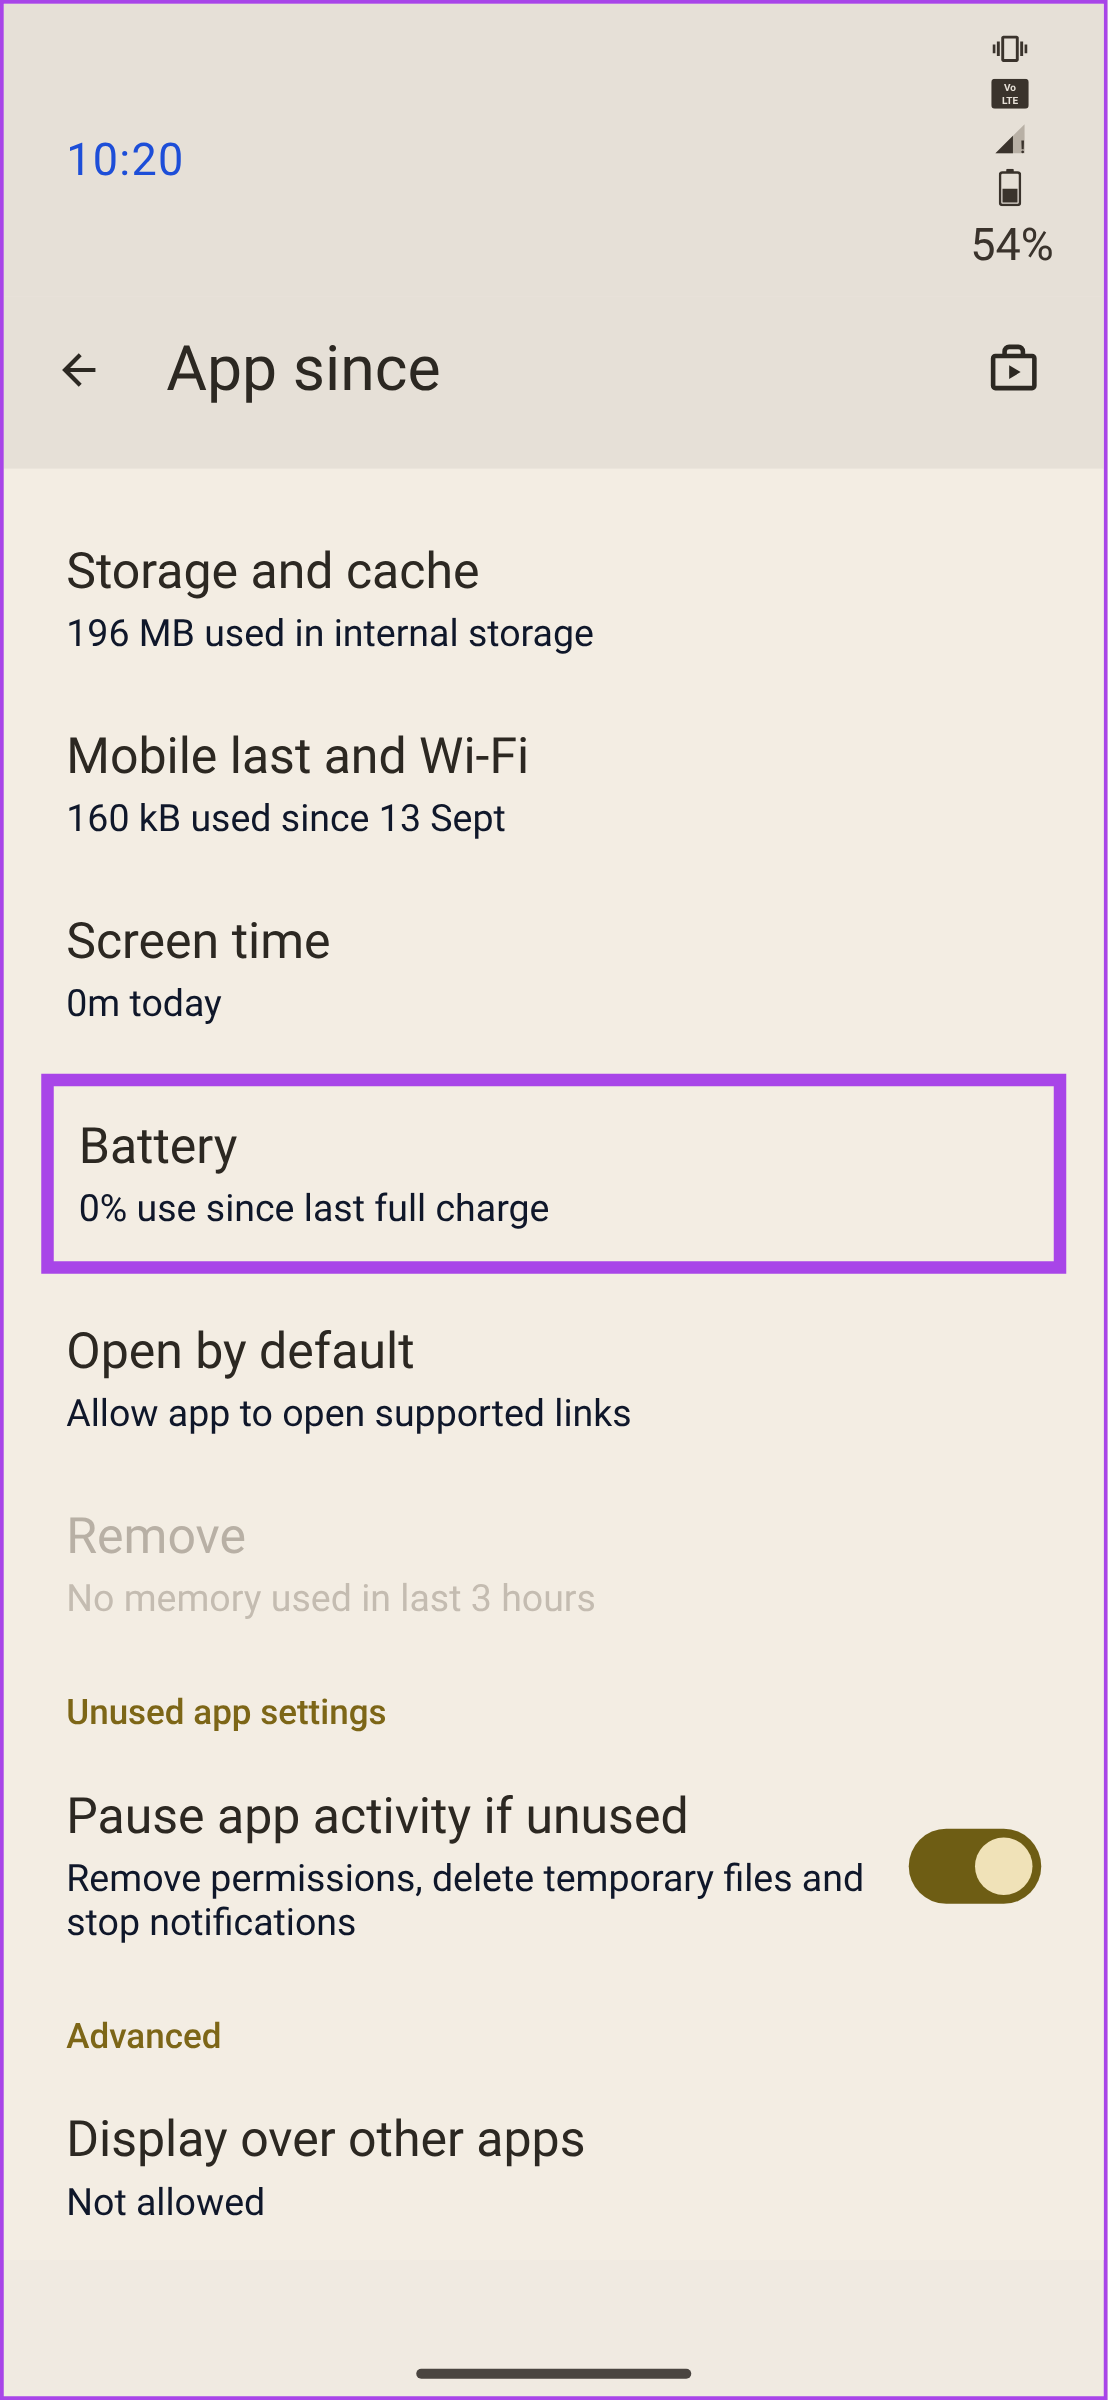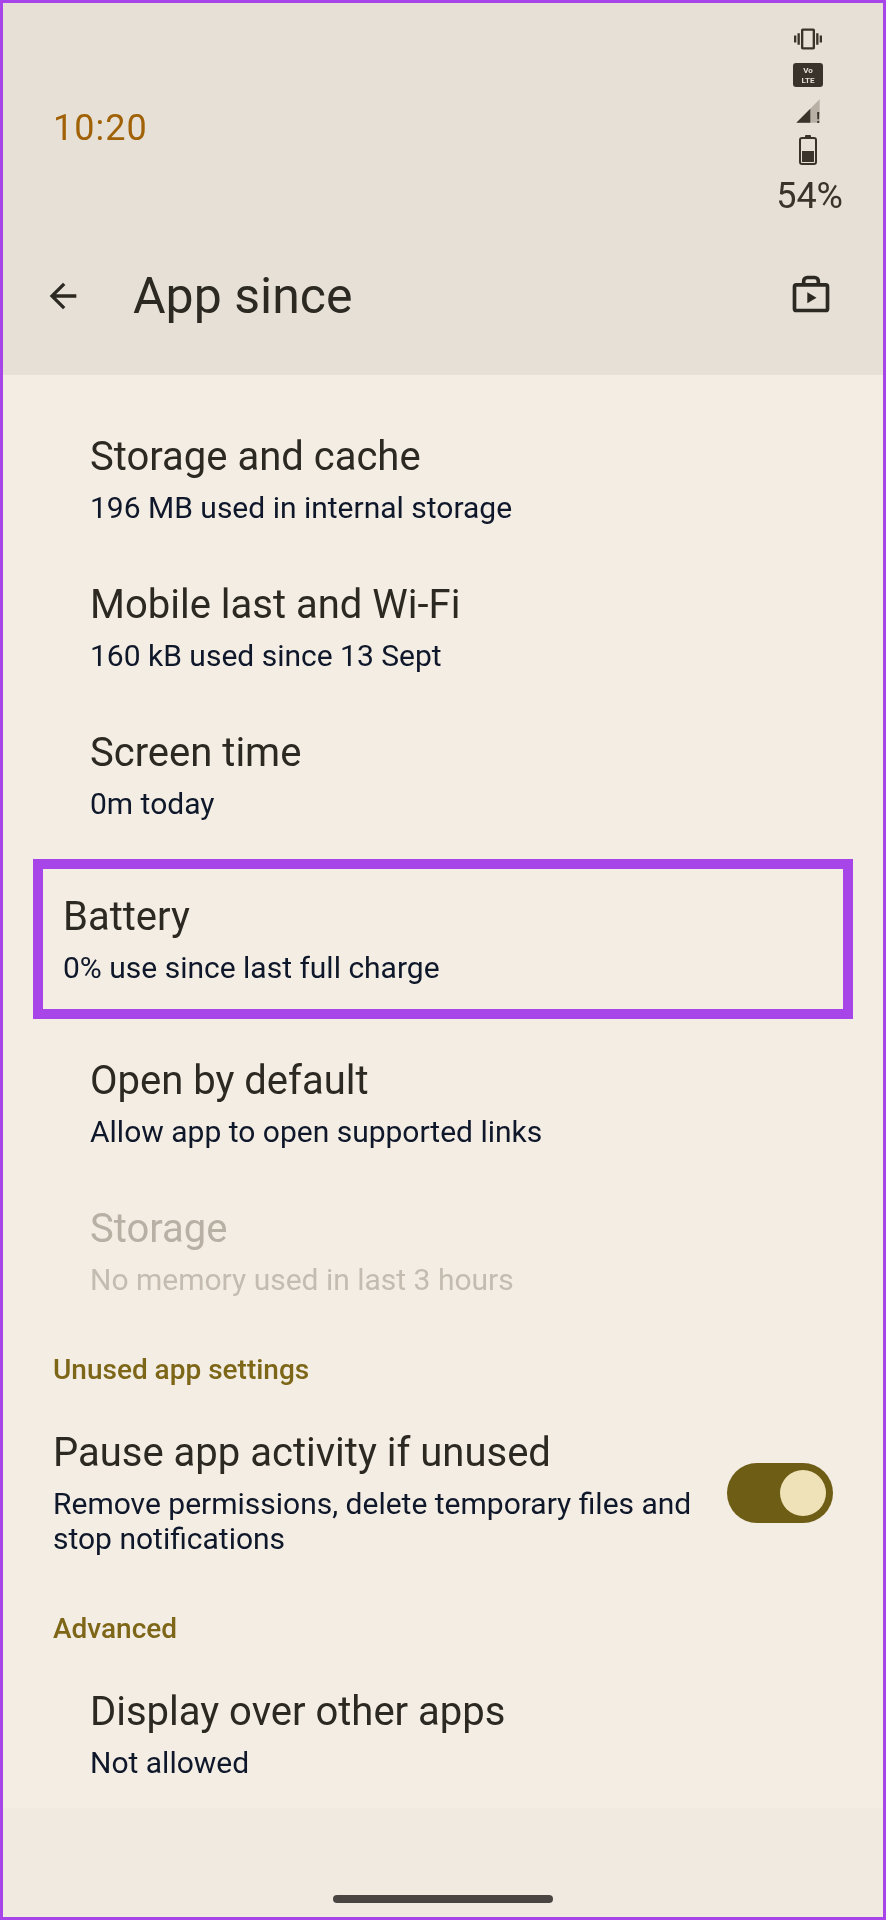--- a/index.html
+++ b/index.html
@@ -19,21 +19,21 @@
     .status-bar {
       display: flex;
       justify-content: space-between;
       align-items: center;
       padding: 22px 40px 20px 50px;
       background: #e6e0d7;
     }
     .status-time {
       font-size: 36px;
       font-weight: 400;
-      color: #a16207;
+      color: #1d4ed8;
       letter-spacing: 1px;
       margin-top: 13px;
     }
     .status-right {
       display: flex;
       align-items: center;
       gap: 10px;
       flex-direction: column;
     }
     .status-icon {
@@ -68,21 +68,20 @@
     }
     .store-icon {
       margin-right: 10px;
     }
     .content {
       padding: 30px 0 0 0;
       background: #f3ede3;
     }
     .setting-item {
       padding: 28px 50px;
-      margin-left: 37px;
     }
     .setting-title {
       font-size: 40px;
       font-weight: 400;
       color: #2c2822;
       margin-bottom: 10px;
     }
     .setting-subtitle {
       font-size: 30px;
       font-weight: 400;
@@ -215,21 +214,21 @@
     <div class="setting-title">Battery</div>
     <div class="setting-subtitle">0% use since last full charge</div>
   </div>
 
   <div class="setting-item">
     <div class="setting-title">Open by default</div>
     <div class="setting-subtitle">Allow app to open supported links</div>
   </div>
 
   <div class="setting-item disabled">
-    <div class="setting-title">Storage</div>
+    <div class="setting-title">Remove</div>
     <div class="setting-subtitle">No memory used in last 3 hours</div>
   </div>
 
   <div class="section-header">Unused app settings</div>
 
   <div class="setting-with-toggle">
     <div class="setting-text">
       <div class="setting-title">Pause app activity if unused</div>
       <div class="setting-subtitle">Remove permissions, delete temporary files and stop notifications</div>
     </div>

